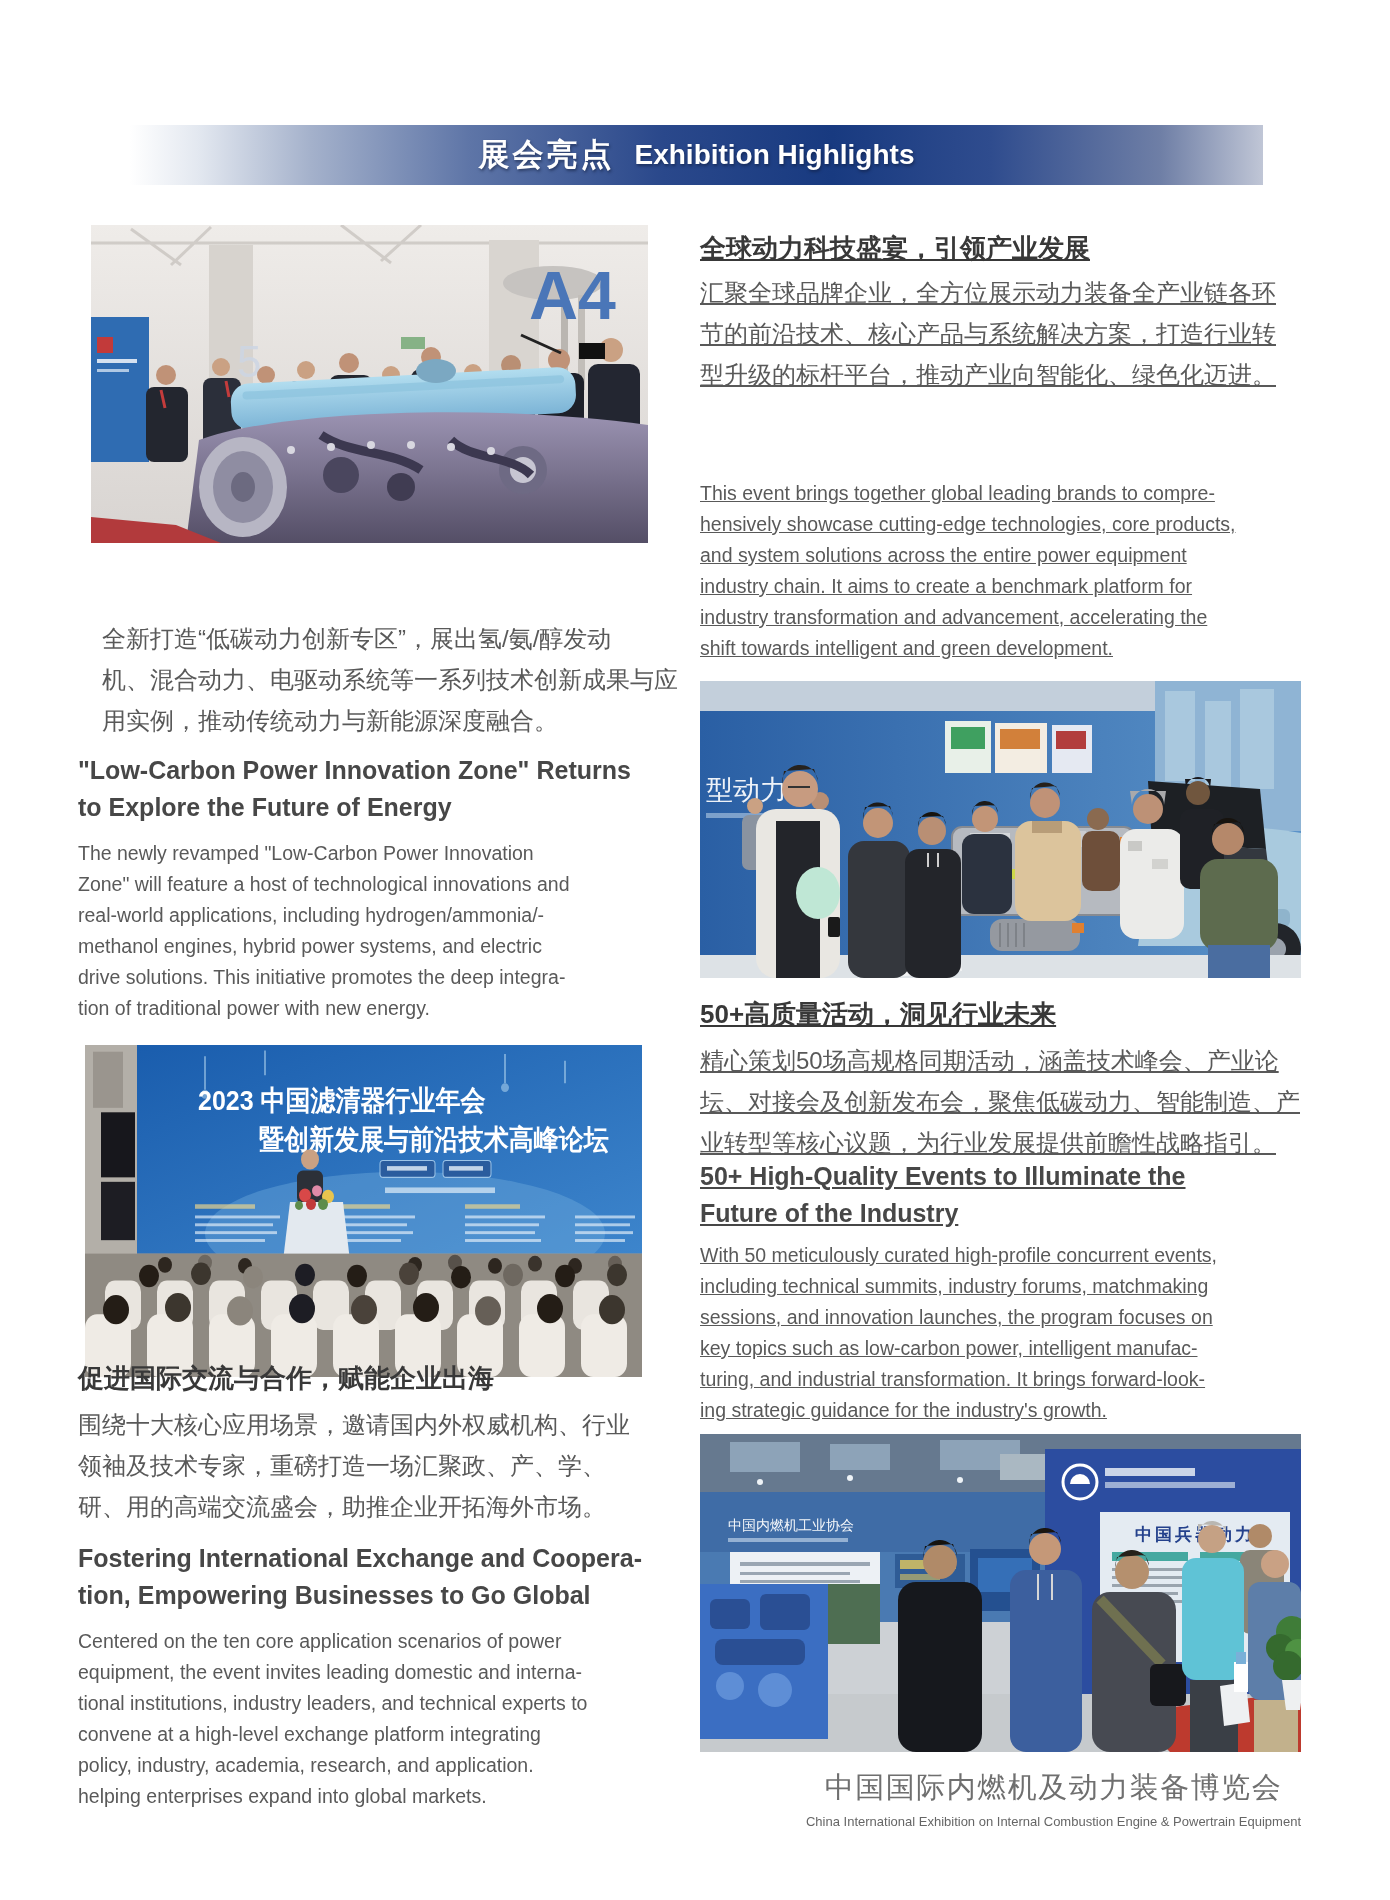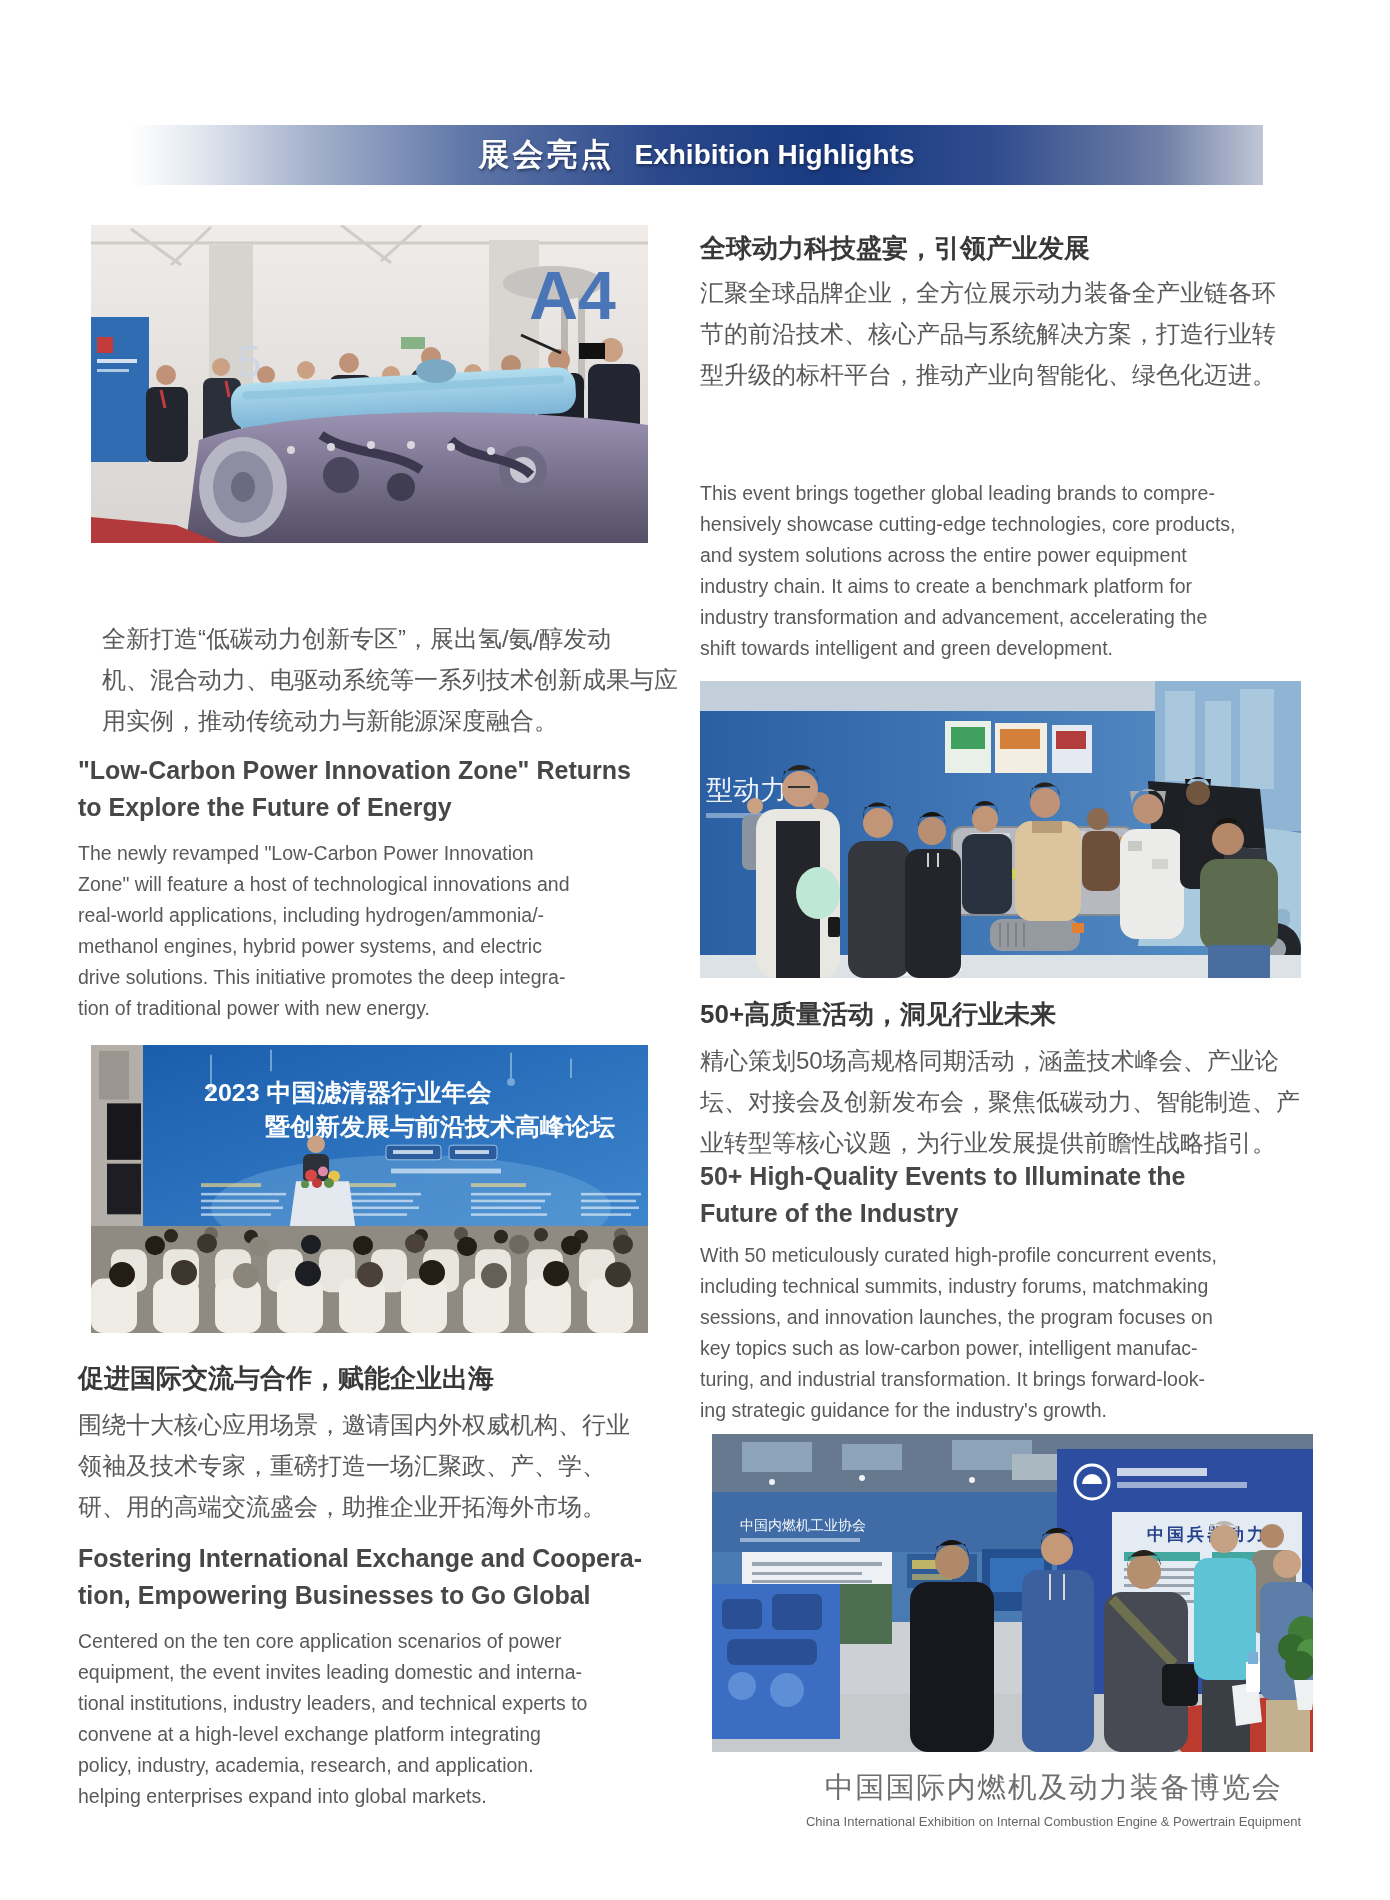--- a/index.html
+++ b/index.html
@@ -12,21 +12,21 @@
               text-shadow:1px 2px 3px rgba(15,25,55,.55);}
   .banner .en{font-size:28px;font-weight:bold;color:#ffffff;
               text-shadow:1px 2px 3px rgba(15,25,55,.55);}
   .photo{position:absolute;margin:0;padding:0;overflow:hidden;}
   .photo svg{display:block;width:100%;height:100%;}
   .cnh{position:absolute;font-size:26px;font-weight:bold;color:#383838;white-space:pre-line;line-height:40px;}
   .cnb{position:absolute;font-size:24px;color:#595959;white-space:pre-line;line-height:41px;}
   .enh{position:absolute;font-size:25px;font-weight:bold;color:#474747;white-space:pre-line;line-height:37px;}
   .enb{position:absolute;font-size:19.5px;color:#595959;white-space:pre-line;line-height:31px;}
   .colL{left:78px;width:600px;}
-  .colR{left:700px;width:640px;}
+  .colR{left:700px;width:640px;text-decoration:underline;}
   .footer-logo{position:absolute;right:89px;top:1768px;text-align:center;color:#6f6f6f;}
   .footer-logo .cn{font-size:29px;letter-spacing:1.5px;font-weight:400;color:#6f6f6f;}
   .footer-logo .en{font-size:13px;margin-top:6px;color:#666666;}
 </style>
 </head>
 <body>
 
 <div class="page">
 
   <div class="banner">
@@ -124,21 +124,21 @@
 用实例，推动传统动力与新能源深度融合。</div>
   <div class="enh colL" style="top:752px;">"Low-Carbon Power Innovation Zone" Returns
 to Explore the Future of Energy</div>
   <div class="enb colL" style="top:838px;">The newly revamped "Low-Carbon Power Innovation
 Zone" will feature a host of technological innovations and
 real-world applications, including hydrogen/ammonia/-
 methanol engines, hybrid power systems, and electric
 drive solutions. This initiative promotes the deep integra-
 tion of traditional power with new energy.</div>
 
-  <figure class="photo" style="left:91px;top:1045px;width:557px;height:288px;">
+  <figure class="photo" style="left:85px;top:1045px;width:557px;height:332px;">
     <svg viewBox="0 0 557 296" preserveAspectRatio="none">
       <defs>
           <linearGradient id="g2a" x1="0" y1="0" x2="1" y2="1">
             <stop offset="0" stop-color="#1a5dad"></stop>
             <stop offset="1" stop-color="#3d85cc"></stop>
           </linearGradient>
         </defs>
       <rect width="557" height="296" fill="#a8a39c"></rect>
       <rect x="0" y="0" width="52" height="296" fill="#b3afa8"></rect>
       <rect x="8" y="6" width="30" height="50" fill="#9a958e"></rect>
@@ -375,21 +375,21 @@
 业转型等核心议题，为行业发展提供前瞻性战略指引。</div>
   <div class="enh colR" style="top:1158px;">50+ High-Quality Events to Illuminate the
 Future of the Industry</div>
   <div class="enb colR" style="top:1240px;">With 50 meticulously curated high-profile concurrent events,
 including technical summits, industry forums, matchmaking
 sessions, and innovation launches, the program focuses on
 key topics such as low-carbon power, intelligent manufac-
 turing, and industrial transformation. It brings forward-look-
 ing strategic guidance for the industry's growth.</div>
 
-  <figure class="photo" style="left:700px;top:1434px;width:601px;height:318px;margin-left:12px;">
+  <figure class="photo" style="left:700px;top:1434px;width:601px;height:318px;">
     <svg viewBox="0 0 601 318" preserveAspectRatio="none">
       <rect width="601" height="318" fill="#cdd1d5"></rect>
       <rect x="0" y="0" width="601" height="58" fill="#66798f"></rect>
       <g fill="#8da3b8">
           <rect x="30" y="8" width="70" height="30"></rect>
           <rect x="130" y="10" width="60" height="26"></rect>
           <rect x="240" y="6" width="80" height="30"></rect>
         </g>
       <g fill="#eef3f7">
           <circle cx="60" cy="48" r="3"></circle>

